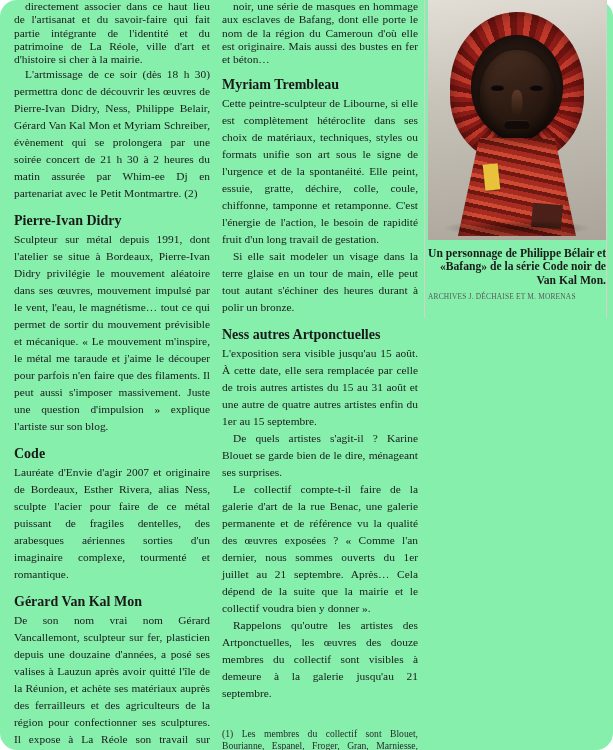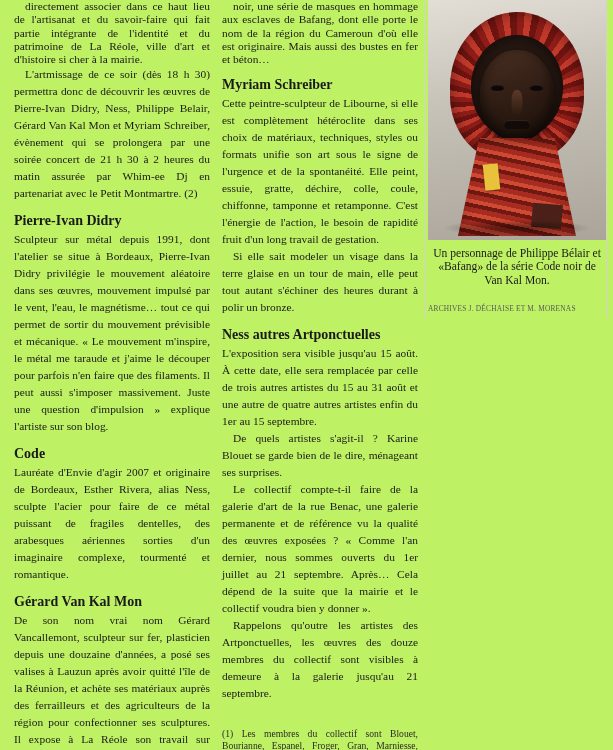--- a/index.html
+++ b/index.html
@@ -11,21 +11,22 @@
     height: 750px;
     background: #ffffff;
     font-family: "Liberation Serif", serif;
     color: #1a1a1a;
     overflow: hidden;
   }
   .page {
     position: relative;
     width: 613px;
     height: 750px;
-    background: #bef264;
+    background: #86efac;
+    border-radius: 17px;
   }
   .col {
     position: absolute;
     top: 0;
     box-sizing: border-box;
   }
   .col-left {
     left: 14px;
     width: 196px;
     height: 750px;
@@ -64,32 +65,32 @@
     margin: 11px 0 2px 0;
     font-size: 14px;
     line-height: 16px;
     font-weight: bold;
     font-family: "Liberation Serif", serif;
     text-indent: 0;
   }
   .caption {
     font-size: 11.6px;
     line-height: 13.4px;
-    font-weight: normal;
-    text-align: center;
+    font-weight: bold;
+    text-align: right;
     text-indent: 0;
     margin-top: 7px;
   }
   .credit {
     font-size: 7.4px;
     line-height: 10px;
     letter-spacing: 0.2px;
     color: #5a5a5a;
     text-indent: 0;
-    margin-top: 17px;
+    margin-top: 5px;
     text-transform: uppercase;
   }
   .footnotes {
     margin-top: 26px;
     font-size: 9.6px;
     line-height: 11.6px;
     text-align: justify;
     text-indent: 0;
     color: #2a2a2a;
   }
@@ -232,21 +233,21 @@
     <h2 class="head">Code</h2>
     <p class="noindent">Lauréate d'Envie d'agir 2007 et originaire de Bordeaux, Esther Rivera, alias Ness, sculpte l'acier pour faire de ce métal puissant de fragiles dentelles, des arabesques aériennes sorties d'un imaginaire complexe, tourmenté et romantique.</p>
 
     <h2 class="head">Gérard Van Kal Mon</h2>
     <p class="noindent">De son nom vrai nom Gérard Vancallemont, sculpteur sur fer, plasticien depuis une douzaine d'années, a posé ses valises à Lauzun après avoir quitté l'île de la Réunion, et achète ses matériaux auprès des ferrailleurs et des agriculteurs de la région pour confectionner ses sculptures. Il expose à La Réole son travail sur l'esclavage intitulé Code</p>
   </div>
 
   <div class="col col-mid">
     <p class="topfrag">noir, une série de masques en hommage aux esclaves de Bafang, dont elle porte le nom de la région du Cameroun d'où elle est originaire. Mais aussi des bustes en fer et béton…</p>
 
-    <h2 class="head">Myriam Schreiber</h2>
+    <h2 class="head">Myriam Trembleau</h2>
     <p class="noindent">Cette peintre-sculpteur de Libourne, si elle est complètement hétéroclite dans ses choix de matériaux, techniques, styles ou formats unifie son art sous le signe de l'urgence et de la spontanéité. Elle peint, essuie, gratte, déchire, colle, coule, chiffonne, tamponne et retamponne. C'est l'énergie de l'action, le besoin de rapidité fruit d'un long travail de gestation.</p>
     <p>Si elle sait modeler un visage dans la terre glaise en un tour de main, elle peut tout autant s'échiner des heures durant à polir un bronze.</p>
 
     <h2 class="head">Ness autres Artponctuelles</h2>
     <p class="noindent">L'exposition sera visible jusqu'au 15 août. À cette date, elle sera remplacée par celle de trois autres artistes du 15 au 31 août et une autre de quatre autres artistes enfin du 1er au 15 septembre.</p>
     <p>De quels artistes s'agit-il ? Karine Blouet se garde bien de le dire, ménageant ses surprises.</p>
     <p>Le collectif compte-t-il faire de la galerie d'art de la rue Benac, une galerie permanente et de référence vu la qualité des œuvres exposées ? « Comme l'an dernier, nous sommes ouverts du 1er juillet au 21 septembre. Après… Cela dépend de la suite que la mairie et le collectif voudra bien y donner ».</p>
     <p>Rappelons qu'outre les artistes des Artponctuelles, les œuvres des douze membres du collectif sont visibles à demeure à la galerie jusqu'au 21 septembre.</p>
 
     <div class="footnotes">

